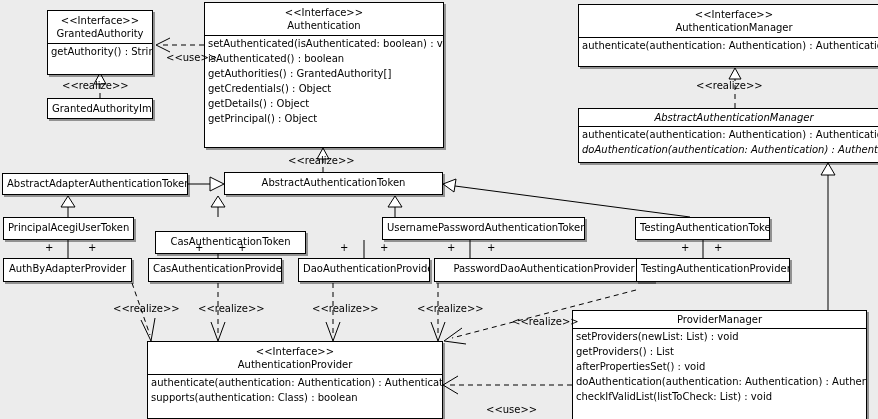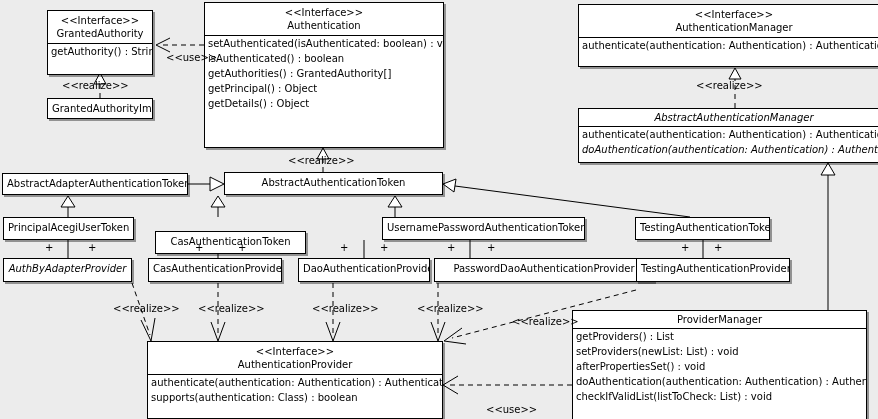--- a/index.html
+++ b/index.html
@@ -162,22 +162,23 @@
   </div>
 
   <div class="uml-box" style="left:204px; top:2px; width:240px; height:146px;">
     <div class="stereo">&lt;&lt;Interface&gt;&gt;</div>
     <div class="cname">Authentication</div>
     <div class="divider"></div>
     <div class="members">
       <div class="member">setAuthenticated(isAuthenticated: boolean) : void</div>
       <div class="member">isAuthenticated() : boolean</div>
       <div class="member">getAuthorities() : GrantedAuthority[]</div>
+      <div class="member">getCredentials() : Object</div>
+      <div class="member">getDetails() : Object</div>
       <div class="member">getPrincipal() : Object</div>
-      <div class="member">getDetails() : Object</div>
     </div>
   </div>
 
   <div class="uml-box" style="left:578px; top:4px; width:312px; height:63px;">
     <div class="stereo">&lt;&lt;Interface&gt;&gt;</div>
     <div class="cname">AuthenticationManager</div>
     <div class="divider"></div>
     <div class="members">
       <div class="member">authenticate(authentication: Authentication) : Authentication</div>
     </div>
@@ -209,21 +210,21 @@
   </div>
 
   <div class="uml-box" style="left:354px; top:217px; width:203px; height:23px;margin-left:28px;">
     <div class="simple-name">UsernamePasswordAuthenticationToken</div>
   </div>
 
   <div class="uml-box" style="left:635px; top:217px; width:135px; height:23px;">
     <div class="simple-name">TestingAuthenticationToken</div>
   </div>
 
-  <div class="uml-box" style="left:3px; top:258px; width:129px; height:24px;font-style:italic;">
+  <div class="uml-box" style="left:3px; top:258px; width:129px; height:24px;">
     <div class="simple-name">AuthByAdapterProvider</div>
   </div>
 
   <div class="uml-box" style="left:148px; top:258px; width:134px; height:24px;">
     <div class="simple-name">CasAuthenticationProvider</div>
   </div>
 
   <div class="uml-box" style="left:298px; top:258px; width:132px; height:24px;">
     <div class="simple-name">DaoAuthenticationProvider</div>
   </div>
@@ -243,22 +244,22 @@
     <div class="members">
       <div class="member">authenticate(authentication: Authentication) : Authentication</div>
       <div class="member">supports(authentication: Class) : boolean</div>
     </div>
   </div>
 
   <div class="uml-box" style="left:572px; top:310px; width:295px; height:136px;">
     <div class="hdr">ProviderManager</div>
     <div class="divider"></div>
     <div class="members">
+      <div class="member">setProviders(newList: List) : void</div>
       <div class="member">getProviders() : List</div>
-      <div class="member">setProviders(newList: List) : void</div>
       <div class="member">afterPropertiesSet() : void</div>
       <div class="member">doAuthentication(authentication: Authentication) : Authentication</div>
       <div class="member">checkIfValidList(listToCheck: List) : void</div>
     </div>
   </div>
 
   <div class="lbl" style="left:166px; top:52px;">&lt;&lt;use&gt;&gt;</div>
 
   <div class="lbl" style="left:62px; top:80px;">&lt;&lt;realize&gt;&gt;</div>
 

